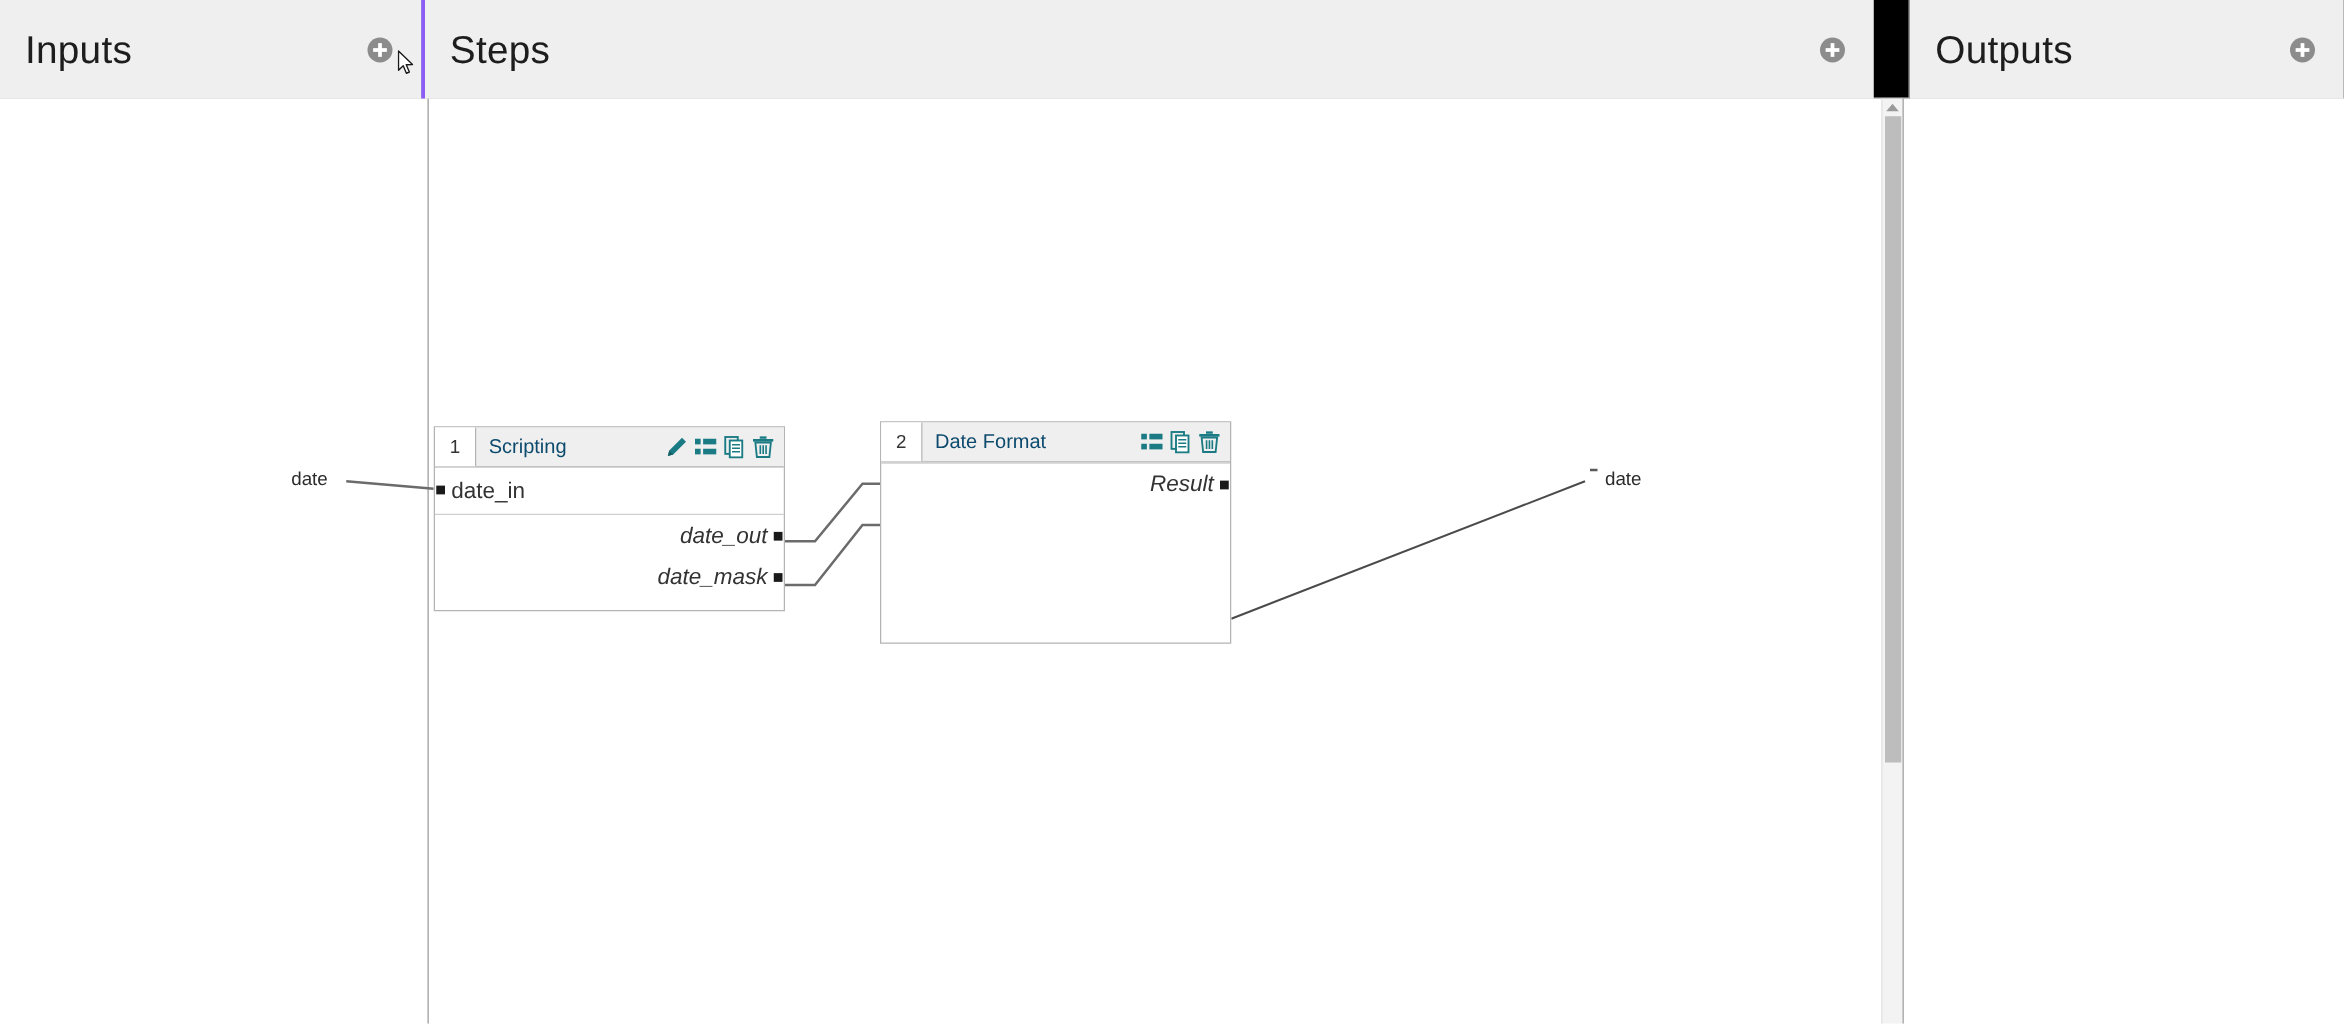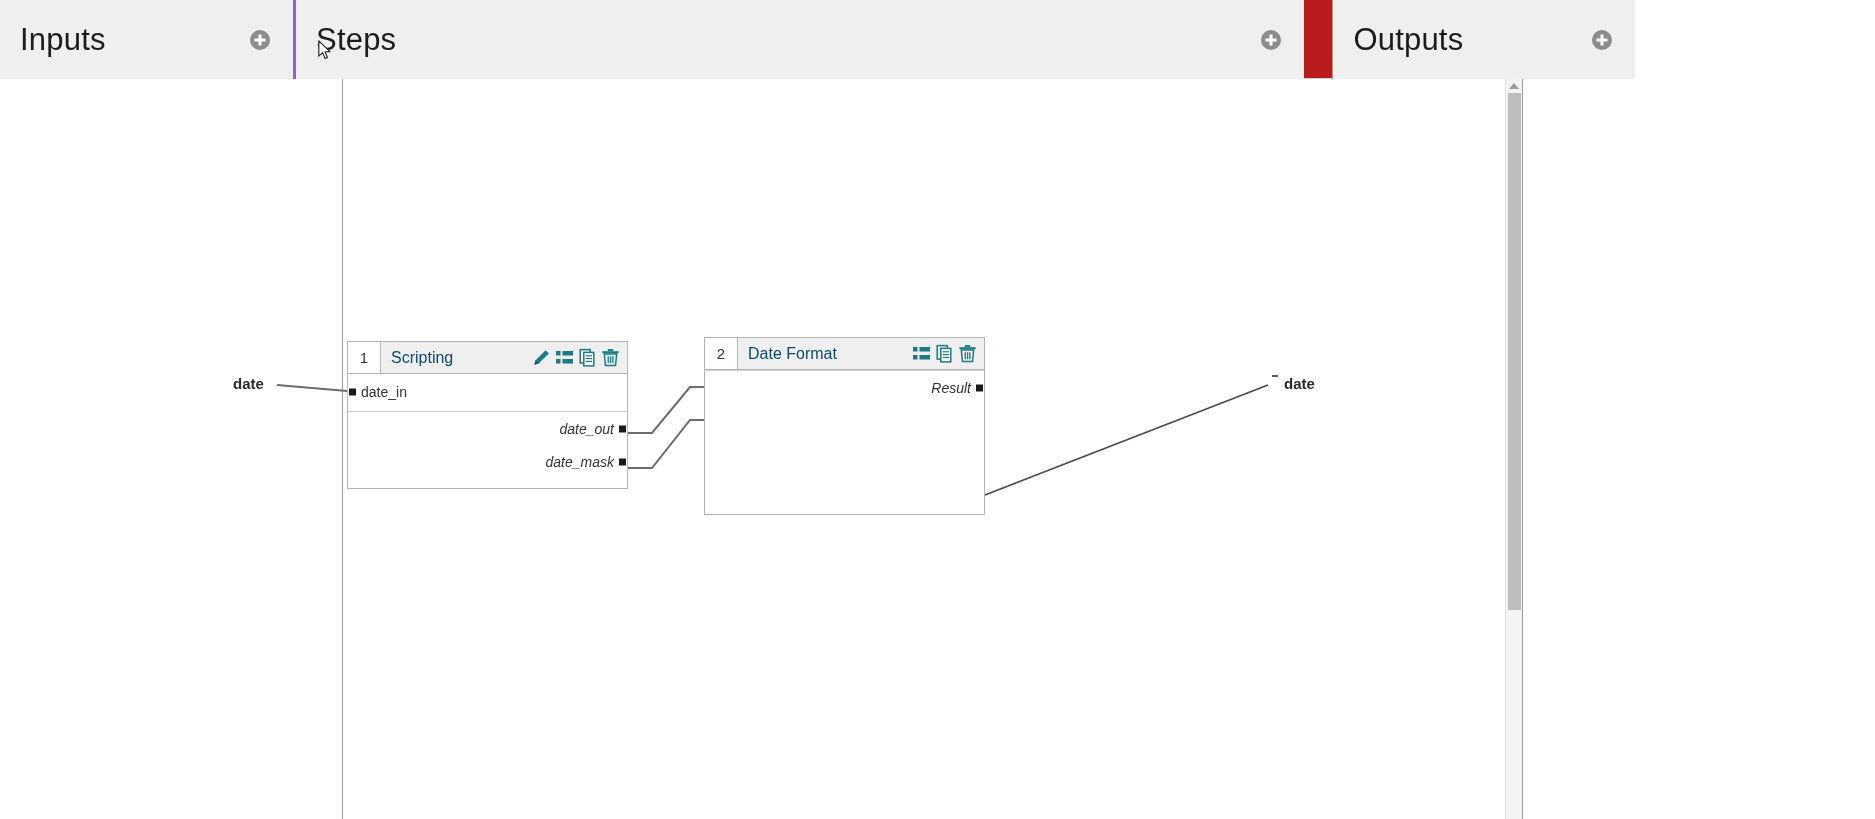--- a/index.html
+++ b/index.html
@@ -11,23 +11,23 @@
   }
 
   
   .app {
     position: relative;
     width: 1875px; height: 819px;
     background: #ffffff;
   }
   .header-row {
     position: absolute; top: 0; left: 0;
-    width: 1635px; height: 79px;
-    display: flex;
-    background: #b91c1c;
+    width: 1875px; height: 79px;
+    display: flex;
+    background: #000000;
     border-bottom: 1px solid #d0d0d0;
   }
   .panel-header {
     position: relative;
     display: flex;
     align-items: center;
     background: #efefef;
     height: 79px;
   }
   .panel-header.inputs  { width: 342px; }
@@ -149,21 +149,21 @@
   }
 
   
   .ports-in { position: relative; }
   .ports-out { position: relative; border-top: 1px solid #cfcfcf; }
   .port-row {
     position: relative;
     height: 33px;
     display: flex;
     align-items: center;
-    font-size: 14px;
+    font-size: 18px;
     color: #333333;
     white-space: nowrap;
   }
   .port-row.in  { justify-content: flex-start; padding-left: 13px; }
   .port-row.out { justify-content: flex-end;  padding-right: 13px; font-style: italic; }
   .port-sq {
     position: absolute;
     width: 7px; height: 7px;
     background: #1a1a1a;
     top: 50%;
@@ -178,21 +178,20 @@
   #node-2 .ports-in .port-row { height: 33px; }
 
   
   .endpoint {
     position: absolute;
     display: flex;
     align-items: flex-start;
     font-size: 15px;
     color: #2b2b2b;
     white-space: nowrap;
-    font-weight: bold;
   }
   #endpoint-input-date  { left: 233px; top: 375px; }
   #endpoint-output-date { left: 1272px; top: 375px; }
   .endpoint .tick {
     width: 6px; height: 2px;
     background: #5a5a5a;
     margin-right: 6px;
   }
 
   

